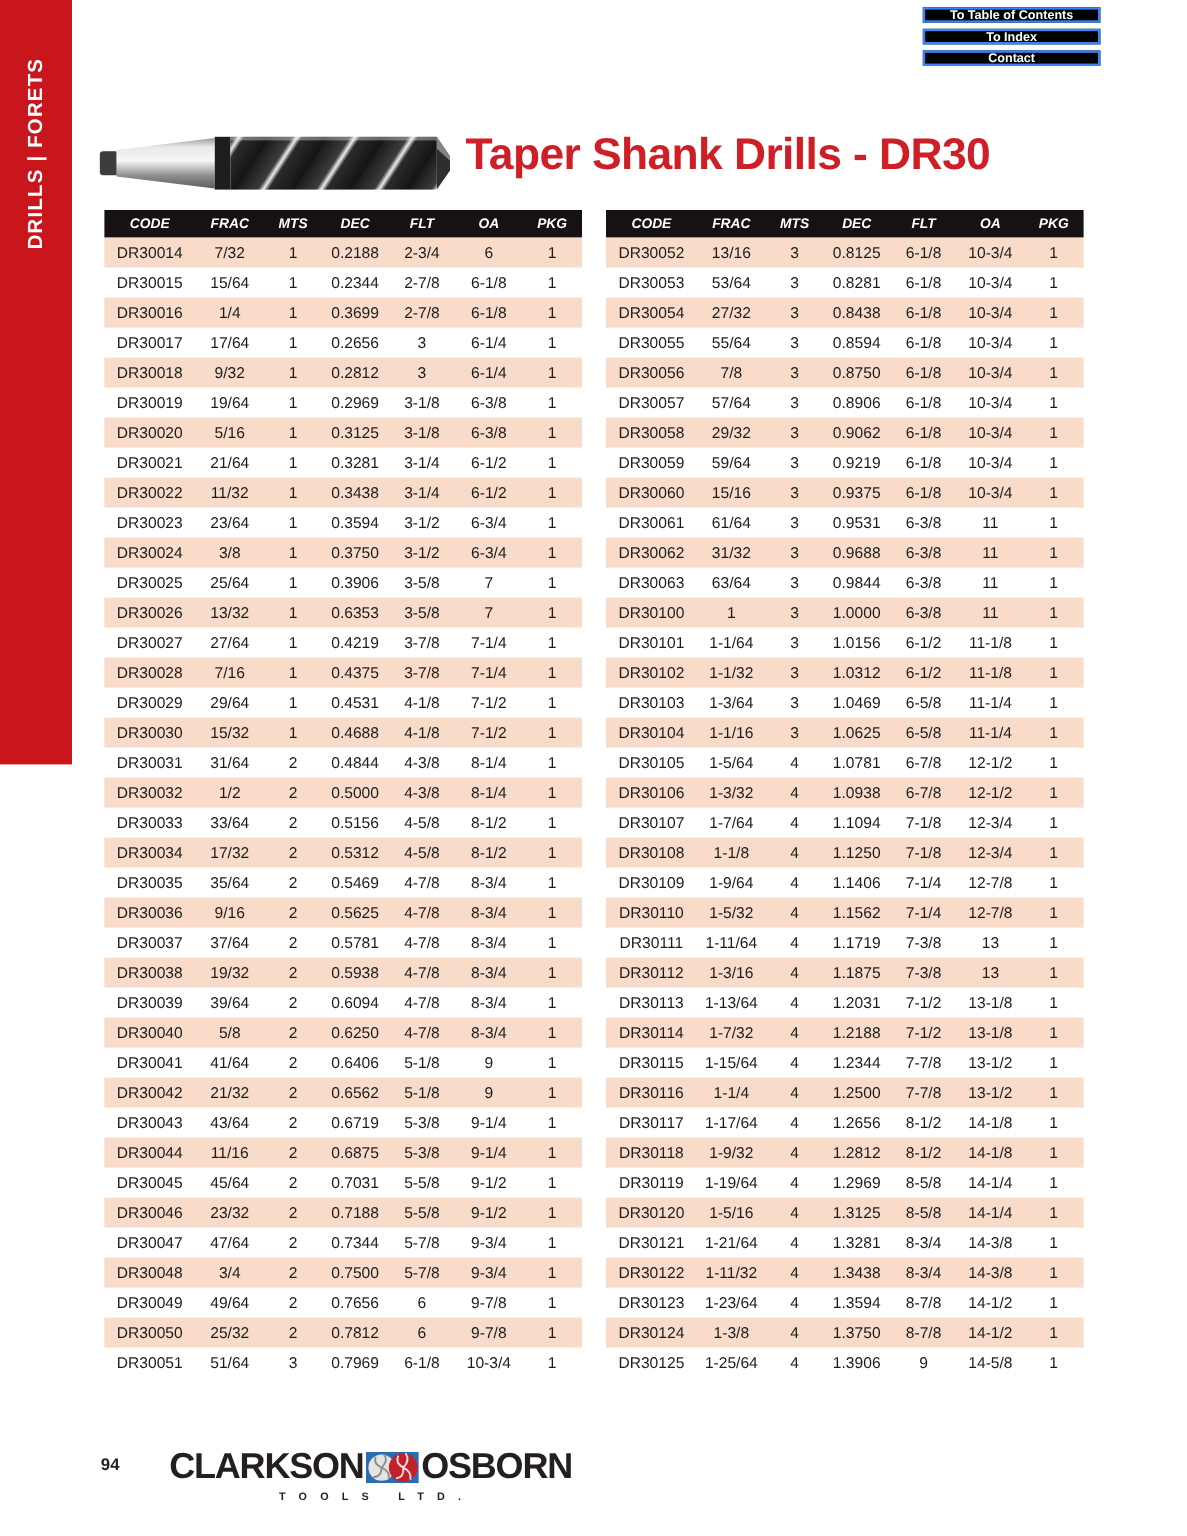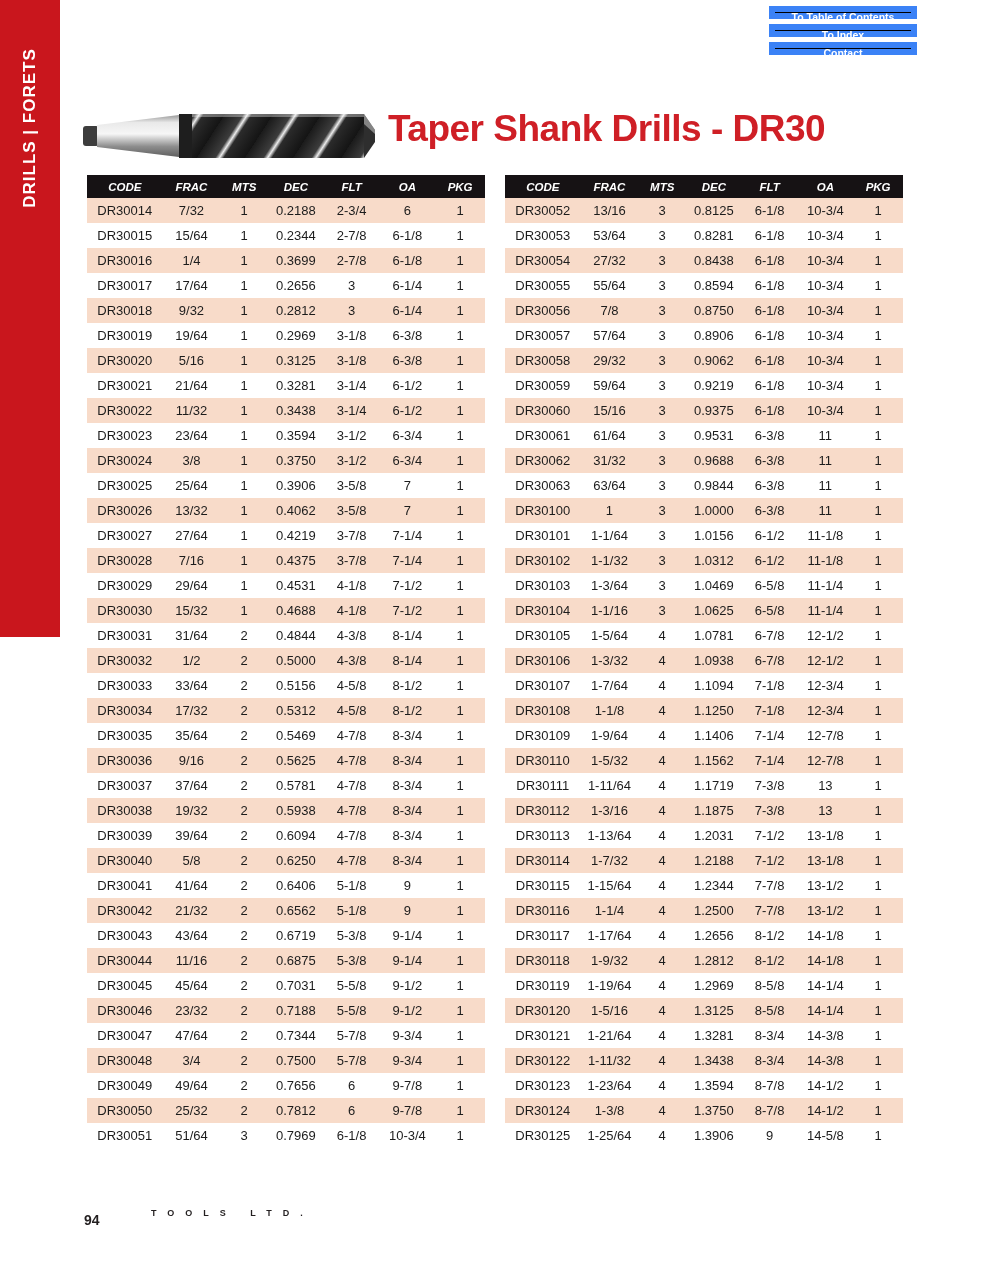--- a/index.html
+++ b/index.html
@@ -25,21 +25,21 @@
     color:#ffffff; font-weight:bold; font-size:17px; letter-spacing:1px;
   }
 
   
   .nav-buttons {
     position:absolute; top:6px; left:769px; width:148px;
     display:flex; flex-direction:column; gap:5px;
   }
   .nav-btn {
     background:#000000; color:#ffffff;
-    border:6px solid #3b82f6;
+    border:2px solid #3b82f6;
     font-size:10.5px; font-weight:bold; text-align:center;
     height:13px; line-height:11px;
     cursor:pointer;
   }
 
   
   .drill-image { position:absolute; left:83px; top:110px; width:292px; height:54px; }
 
   
   .page-title {
@@ -242,21 +242,21 @@
         <span>1</span>
         <span>0.3906</span>
         <span>3-5/8</span>
         <span>7</span>
         <span>1</span>
       </div>
       <div class="row">
         <span>DR30026</span>
         <span>13/32</span>
         <span>1</span>
-        <span>0.4062</span>
+        <span>0.6353</span>
         <span>3-5/8</span>
         <span>7</span>
         <span>1</span>
       </div>
       <div class="row">
         <span>DR30027</span>
         <span>27/64</span>
         <span>1</span>
         <span>0.4219</span>
         <span>3-7/8</span>
@@ -834,14 +834,25 @@
         <span>9</span>
         <span>14-5/8</span>
         <span>1</span>
       </div>
     </div>
 </div>
 
 <div class="page-number">94</div>
 
 <div class="brand-block">
+  <div class="brand-row">
+    <span class="brand-word">CLARKSON</span>
+    <svg class="brand-icon" viewBox="0 0 44 26" xmlns="http://www.w3.org/2000/svg">
+      <rect x="0" y="0" width="44" height="26" fill="#2a6db5"></rect>
+      <circle cx="13" cy="13" r="11" fill="#e4e4e4"></circle>
+      <path d="M13,13 Q6,10 8,4 M13,13 Q13,21 6,21 M13,13 Q20,16 19,22 M13,13 Q19,7 15,2" fill="none" stroke="#8d8d8d" stroke-width="1.6"></path>
+      <circle cx="31" cy="13" r="12" fill="#c32029"></circle>
+      <path d="M31,13 Q24,9 27,3 M31,13 Q32,21 25,22 M31,13 Q38,16 37,23 M31,13 Q37,7 33,1" fill="none" stroke="#ffffff" stroke-width="1.6" opacity="0.85"></path>
+    </svg>
+    <span class="brand-word">OSBORN</span>
+  </div>
   <div class="brand-sub">TOOLS LTD.</div>
 </div>
 
 </body></html>

